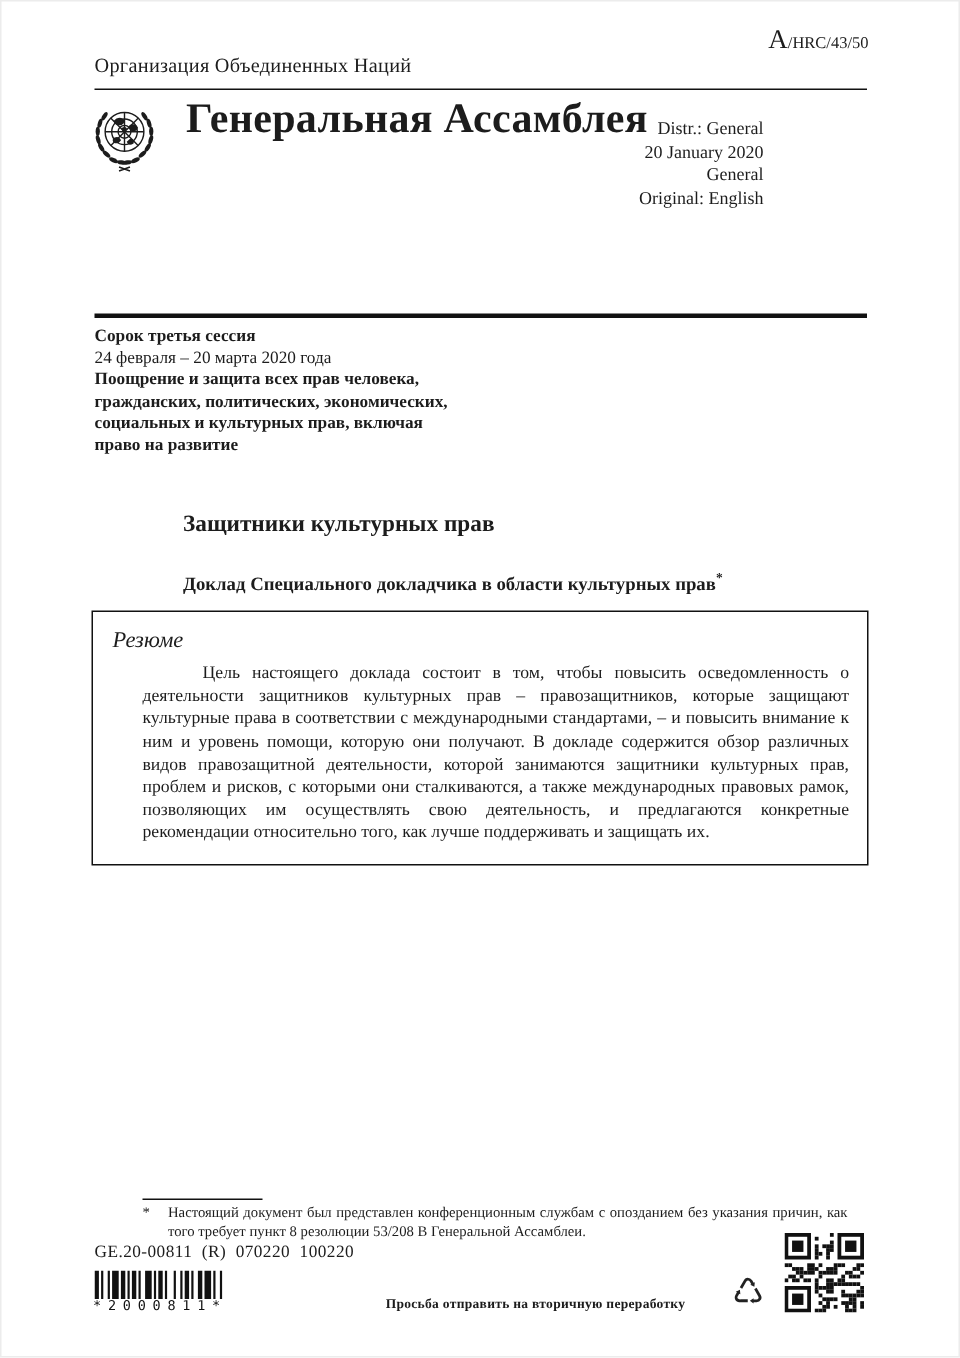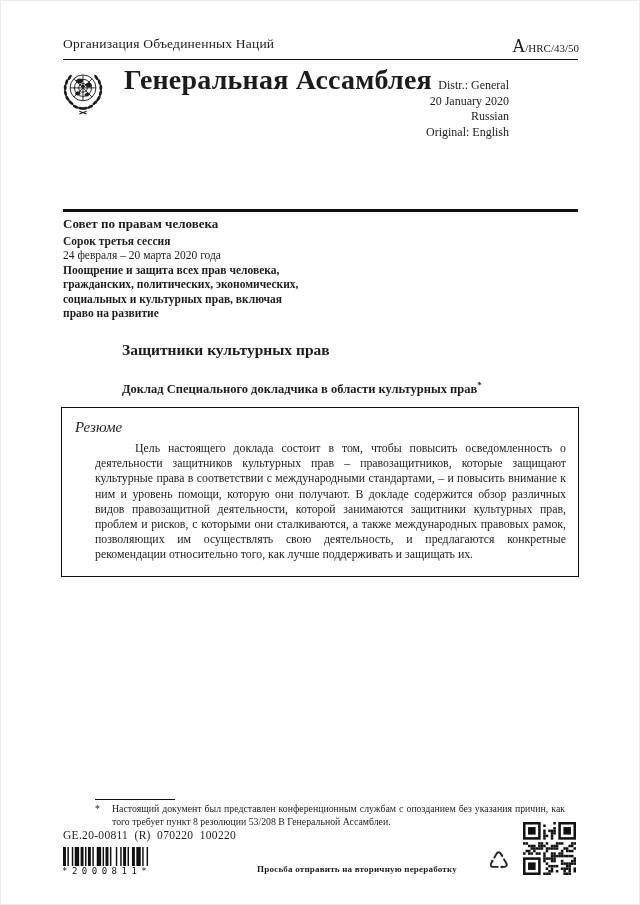--- a/index.html
+++ b/index.html
@@ -9,21 +9,21 @@
     position:relative;
     overflow:hidden;
     font-family:"Liberation Serif","DejaVu Serif",serif;
     color:#1c1c1c;
   }
   .page-edge{position:absolute;inset:0;box-shadow:inset 0 0 0 1px #ececec;pointer-events:none;}
   .abs{position:absolute;}
 
   
   .org-name{left:63px;top:36px;font-size:13.5px;letter-spacing:.2px;text-align:right;}
-  .doc-symbol{right:61px;top:36px;text-align:right;white-space:nowrap;}
+  .doc-symbol{right:61px;top:16px;text-align:right;white-space:nowrap;}
   .doc-symbol .big{font-size:18px;}
   .doc-symbol .small{font-size:11px;}
   .rule-thin{left:63px;top:59px;width:515px;height:1.3px;background:#111;}
   .emblem{left:58px;top:65px;width:50px;height:52px;}
   .assembly-title{left:124px;top:64px;font-size:28px;font-weight:bold;letter-spacing:.2px;}
   .distr-block{left:426px;top:78px;font-size:12px;line-height:15.5px;text-align:right;}
 
   .rule-thick{left:63px;top:209px;width:515px;height:2.6px;background:#111;}
 
   
@@ -107,28 +107,27 @@
   <g stroke="#1c1c1c" stroke-width="1" fill="none">
     <path d="M20.5 43.5 l7 2.6 M27.5 43.5 l-7 2.6"></path>
   </g>
 </svg>
 
 <div class="abs assembly-title">Генеральная Ассамблея</div>
 
 <div class="abs distr-block">
   <div>Distr.: General</div>
   <div>20 January 2020</div>
-  <div>Russian</div>
+  <div>General</div>
   <div>Original: English</div>
 </div>
 
 <div class="abs rule-thick"></div>
 
 <div class="abs session">
-  <div class="council">Совет по правам человека</div>
   <div class="bold">Сорок третья сессия</div>
   <div>24 февраля – 20 марта 2020 года</div>
   <div class="agenda">Поощрение и защита всех прав человека, гражданских, политических, экономических, социальных и культурных прав, включая право на развитие</div>
 </div>
 
 <div class="abs report-title">Защитники культурных прав</div>
 <div class="abs report-subtitle"><span>Доклад Специального докладчика в области культурных прав</span><sup>*</sup></div>
 
 <div class="abs summary-box">
   <div class="summary-label">Резюме</div>

